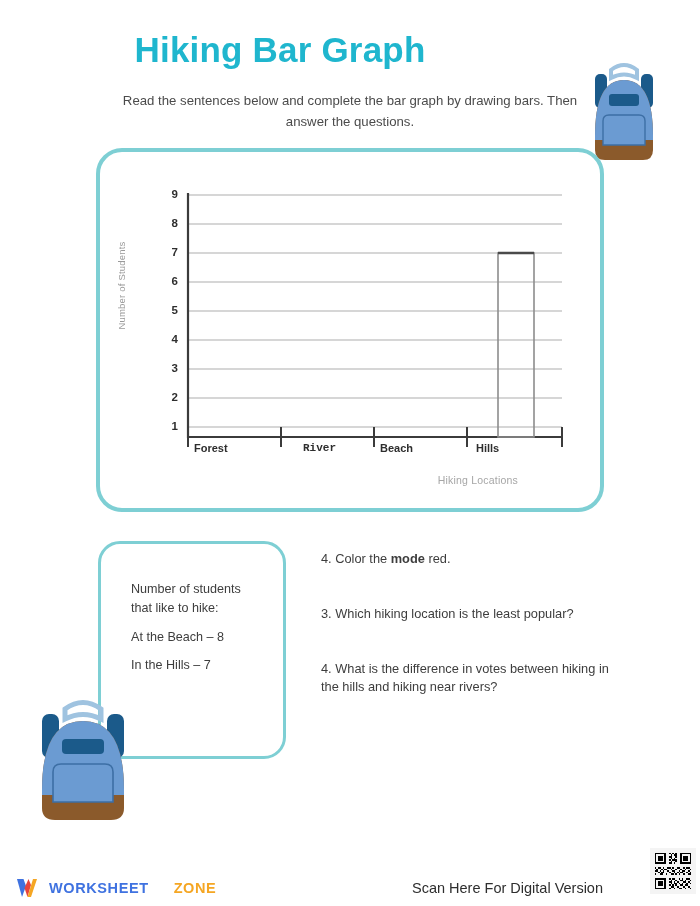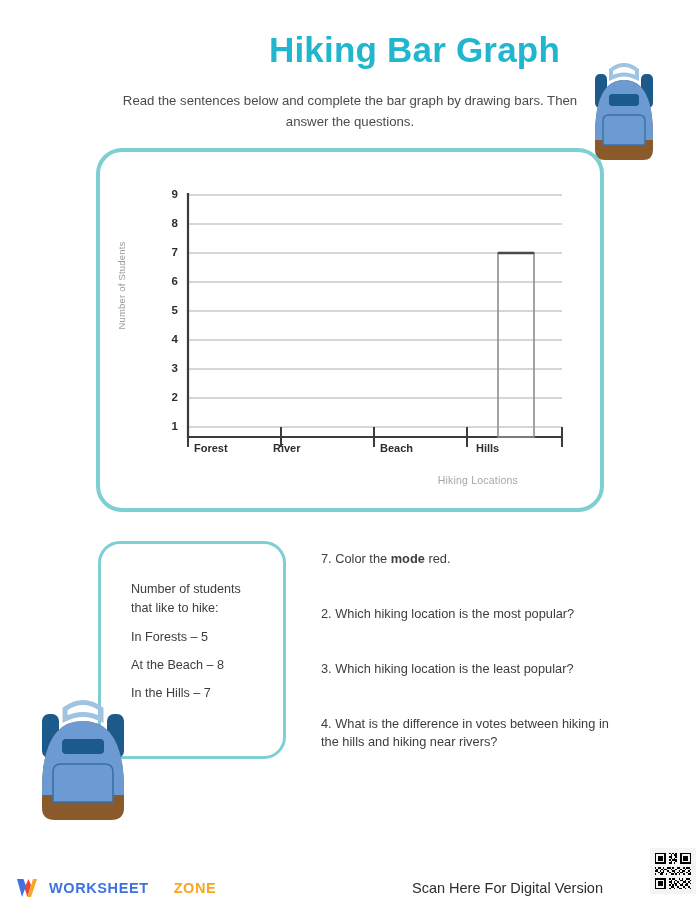--- a/index.html
+++ b/index.html
@@ -15,21 +15,21 @@
     overflow: hidden;
     color: #3d3d3d;
   }
 
   
   .page-title {
     position: absolute;
     left: 0;
     top: 30px;
     width: 560px;
-    text-align: right;
+    text-align: center;
     font-size: 35px;
     font-weight: bold;
     color: #1fb6ce;
     letter-spacing: 0.2px;
   }
   .subtitle {
     position: absolute;
     left: 100px;
     top: 90px;
     width: 500px;
@@ -232,52 +232,50 @@
       <line x1="181" y1="275" x2="181" y2="295" stroke="#3b3b3b" stroke-width="2"></line>
       <line x1="274" y1="275" x2="274" y2="295" stroke="#3b3b3b" stroke-width="2"></line>
       <line x1="367" y1="275" x2="367" y2="295" stroke="#3b3b3b" stroke-width="2"></line>
       <line x1="462" y1="275" x2="462" y2="295" stroke="#3b3b3b" stroke-width="2"></line>
 
       <rect x="398" y="101" width="36" height="184" fill="none" stroke="#8d8d8d" stroke-width="1.6"></rect>
       <line x1="398" y1="101" x2="434" y2="101" stroke="#4a4a4a" stroke-width="2.4"></line>
     </svg>
 
     <div class="x-tick-label" style="left:94px; width:80px;">Forest</div>
-    <div class="x-tick-label" style="left:173px; width:80px;">River</div>
+    <div class="x-tick-label" style="left:203px; width:80px;font-family:Liberation Mono, monospace;">River</div>
     <div class="x-tick-label" style="left:280px; width:80px;">Beach</div>
     <div class="x-tick-label" style="left:376px; width:80px;">Hills</div>
 
   </div>
 </div>
 
 <div class="data-box">
   <div class="data-box-inner">
     <div class="data-line tight">Number of students</div>
     <div class="data-line intro">that like to hike:</div>
-    <div class="data-line">In Forests – 5</div>
     <div class="data-line">At the Beach – 8</div>
     <div class="data-line">In the Hills – 7</div>
   </div>
 </div>
 
 <svg class="backpack bottom-left" viewBox="0 0 110 135">
   <path d="M37 15 q18 -13 36 0 l0 10 q-18 -9 -36 0 z" fill="none" stroke="#9fc3e0" stroke-width="5"></path>
   <rect x="14" y="20" width="17" height="44" rx="7" fill="#1b5a8a"></rect>
   <rect x="79" y="20" width="17" height="44" rx="7" fill="#1b5a8a"></rect>
   <path d="M14 96 q0 -69 41 -69 q41 0 41 69 l0 18 q0 12 -13 12 l-56 0 q-13 0 -13 -12 z" fill="#8b5a2b"></path>
   <path d="M14 96 q0 -69 41 -69 q41 0 41 69 l0 5 l-82 0 z" fill="#6b9bd2"></path>
   <rect x="34" y="45" width="42" height="15" rx="4" fill="#1b5a8a"></rect>
   <path d="M25 78 q0 -8 8 -8 l44 0 q8 0 8 8 l0 30 l-60 0 z" fill="#6b9bd2" stroke="#3d6fa5" stroke-width="1.6"></path>
 </svg>
 
 <div class="questions">
   <div class="question">
-    <span>7. Color the </span><b>mode</b><span> red.</span>
+    <span>4. Color the </span><b>mode</b><span> red.</span>
   </div>
-  <div class="question">2. Which hiking location is the most popular?</div>
   <div class="question">3. Which hiking location is the least popular?</div>
   <div class="question">4. What is the difference in votes between hiking in the hills and hiking near rivers?</div>
 </div>
 
 <div class="footer-logo">
   <svg class="logo-mark" viewBox="0 0 26 20">
     <path d="M1 1 L6 19 L10 8 L7.5 1 Z" fill="#3f72e0"></path>
     <path d="M8.5 10 L11.5 19 L15 7 L12.5 1 Z" fill="#e8453c"></path>
     <path d="M17 1 L21 1 L15 19 L11.5 19 Z" fill="#f5a623"></path>
   </svg>

